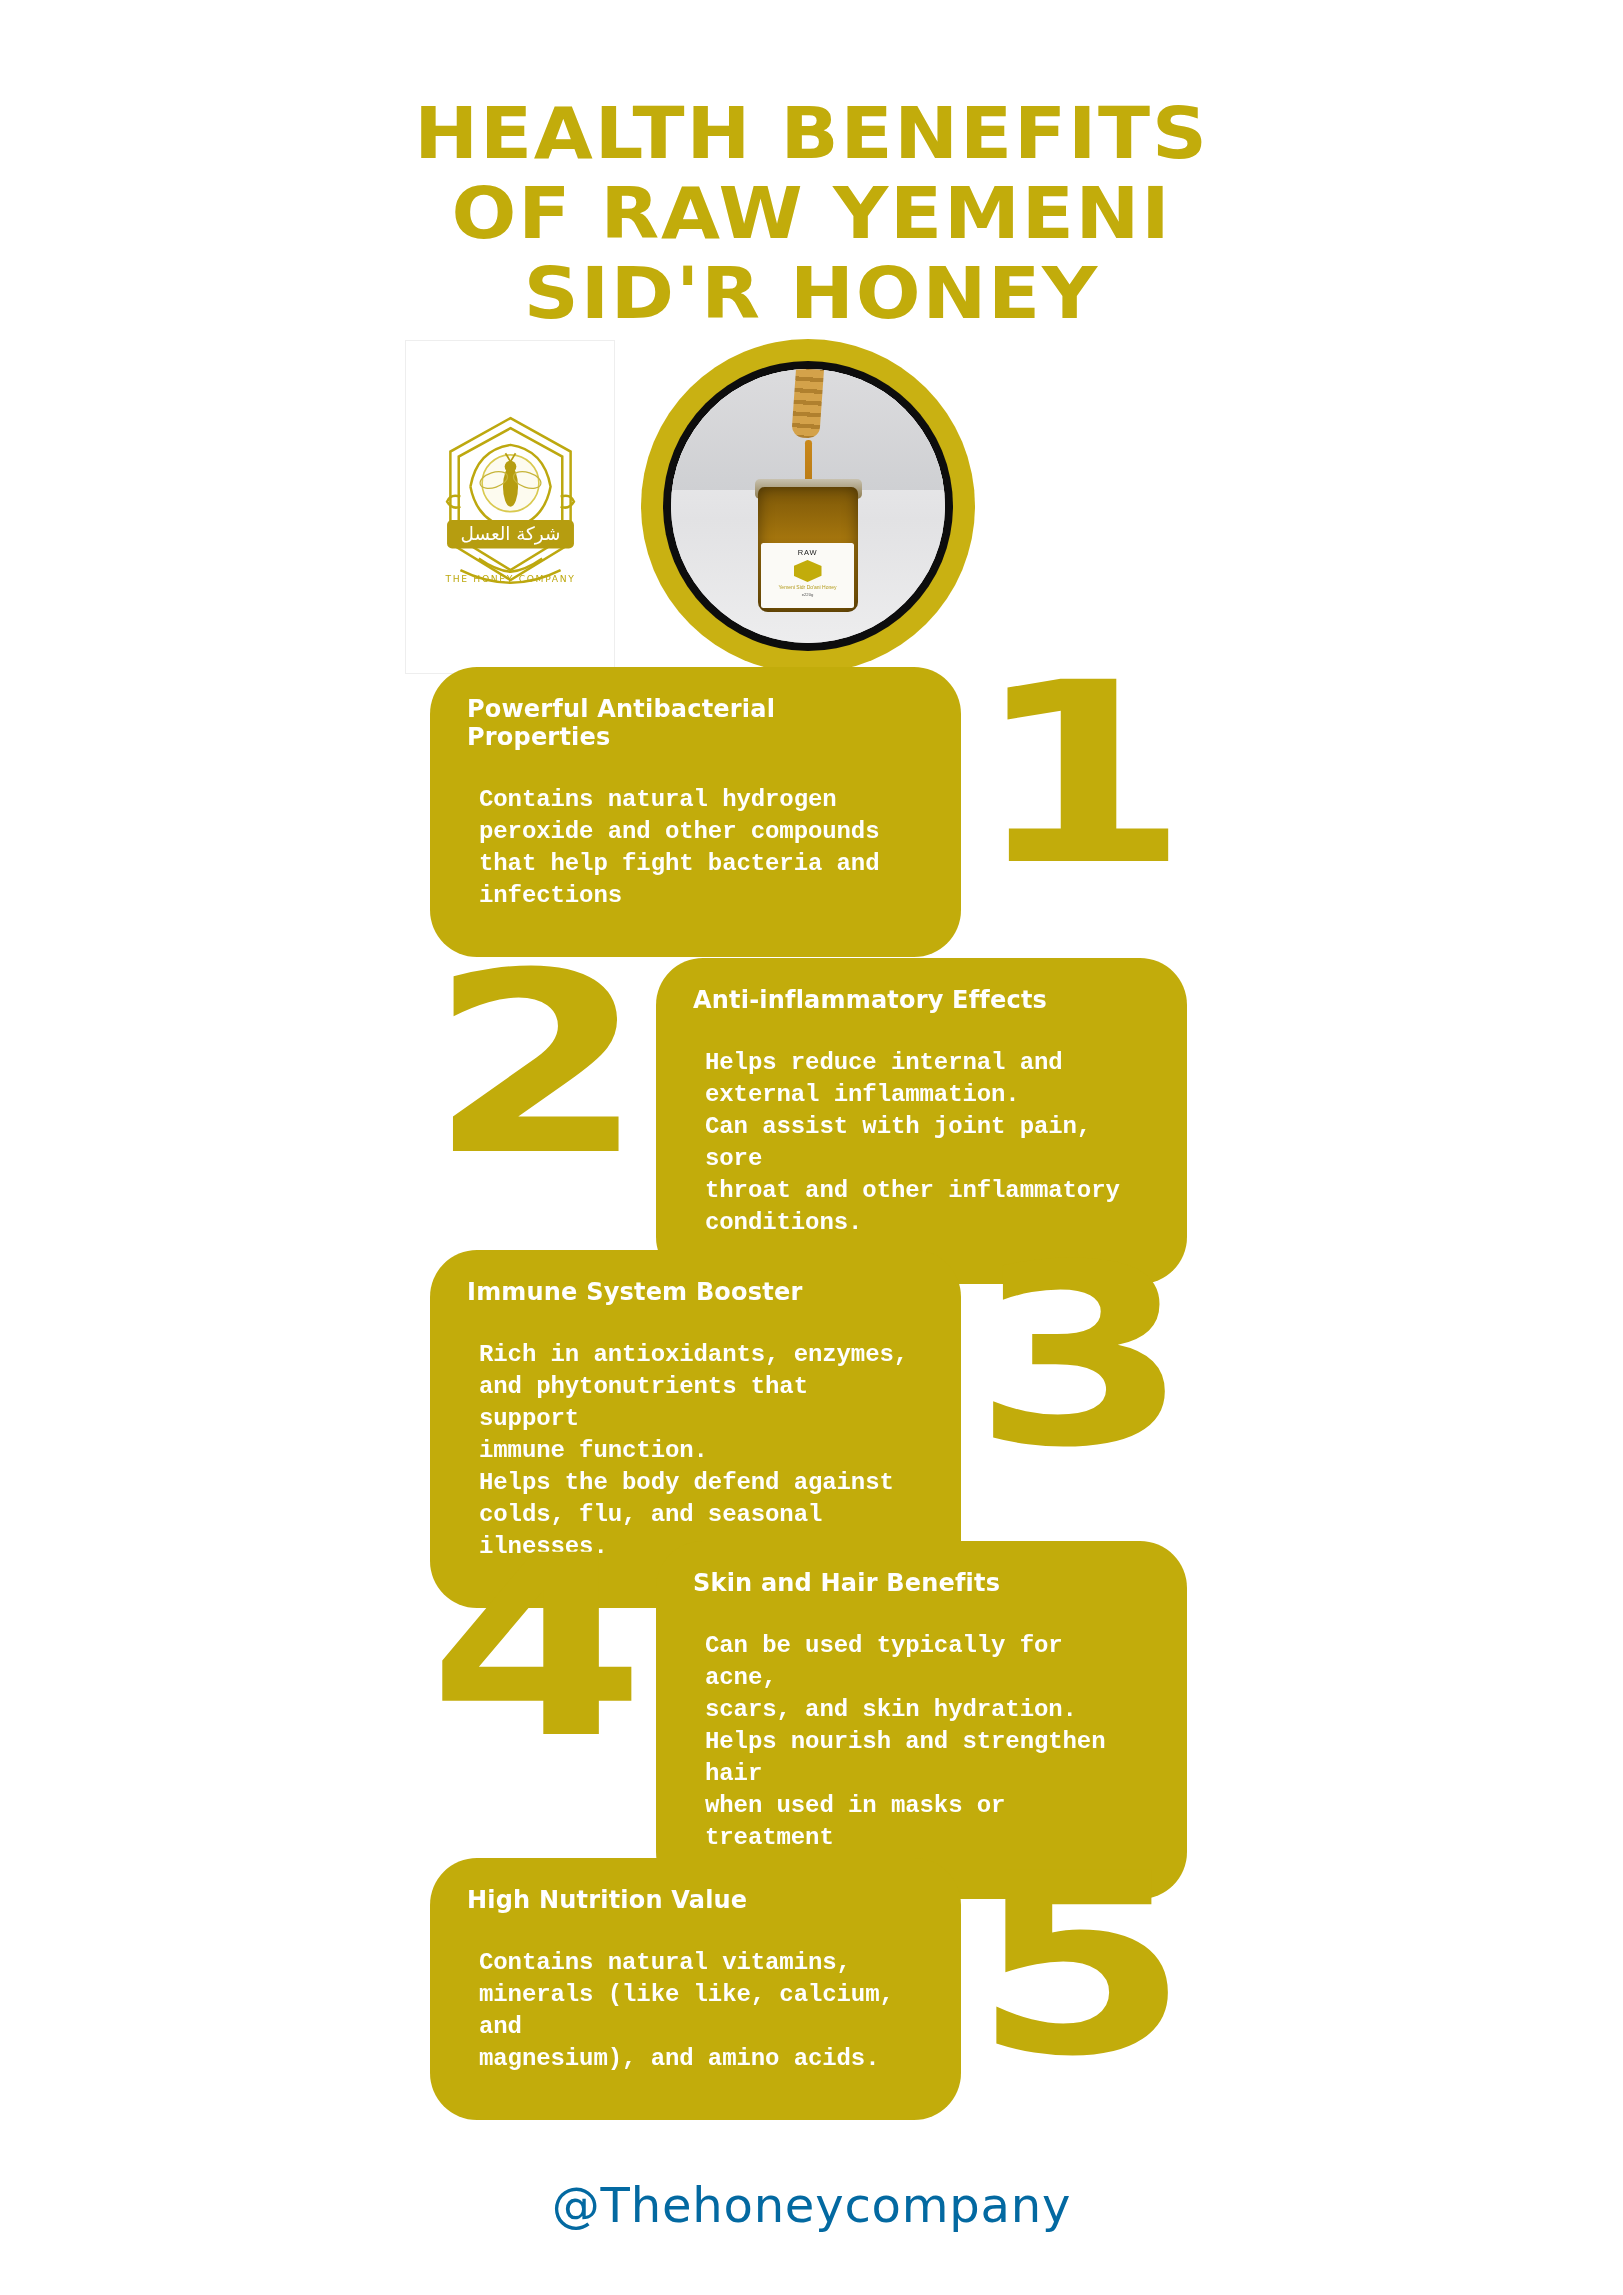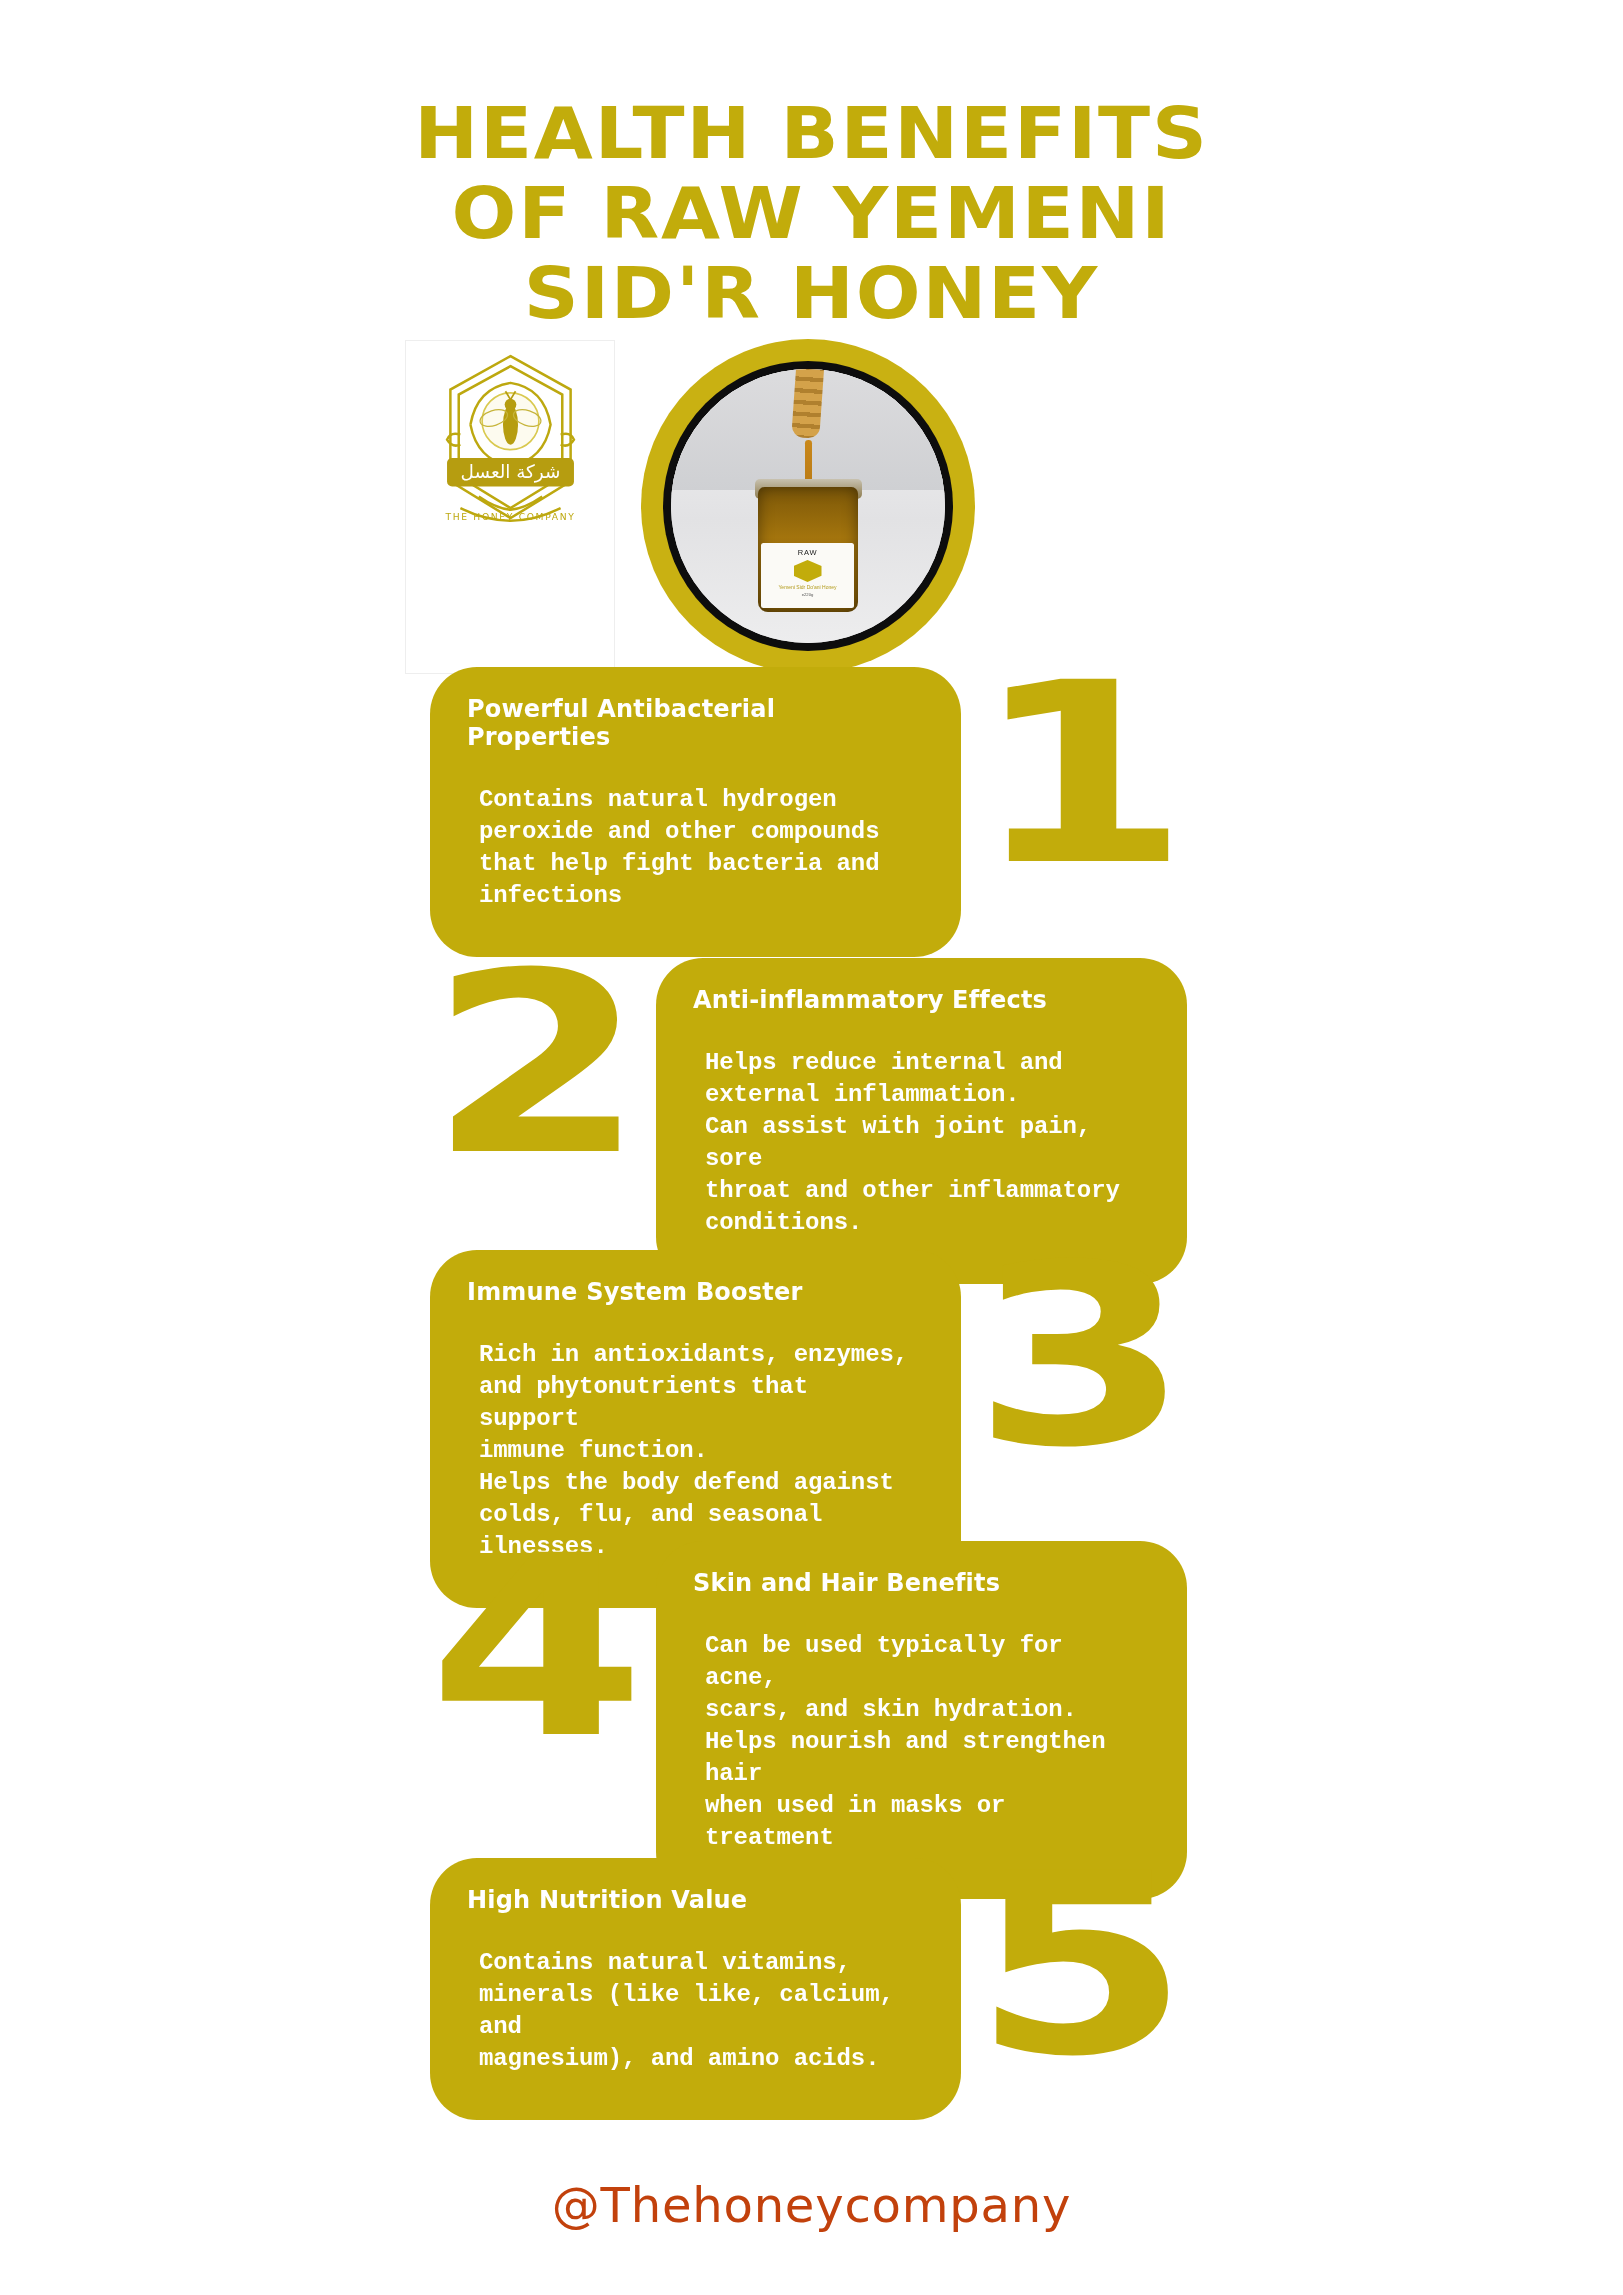--- a/index.html
+++ b/index.html
@@ -24,21 +24,21 @@
     line-height:80px;
     letter-spacing:1.7px;
     transform:scaleX(1.06);
     text-transform:uppercase;
   }
 
   
   #logo-box{
     position:absolute;left:405px;top:340px;width:210px;height:334px;
     background:#ffffff;border:0.8px solid #eeeeee;box-sizing:border-box;
-    display:flex;justify-content:center;
+    display:flex;align-items:center;justify-content:center;
   }
   #logo-box svg{width:167px;height:209px;display:block;}
 
   #photo-ring{
     position:absolute;left:641px;top:339px;width:334px;height:334px;
     border-radius:50%;background:#c9b112;
     display:flex;align-items:center;justify-content:center;
   }
   #photo-ringinner{
     width:290px;height:290px;border-radius:50%;
@@ -159,21 +159,21 @@
   
   #row-5{top:1833px;height:267px;}
   #card-5{left:430px;top:25px;width:531px;min-height:225px;}
   #num-5{left:994px;top:8.3px;}
 
   
   #footer{
     position:absolute;left:0;top:2177px;width:1623px;text-align:center;
   }
   #footer .handle{
-    color:#c2410c;
+    color:#0369a1;
     font-family:"DejaVu Sans",sans-serif;
     font-weight:normal;
     font-size:48px;
     letter-spacing:0.8px;
   }
 </style>
 </head>
 <body>
 
 <div id="title-block">

